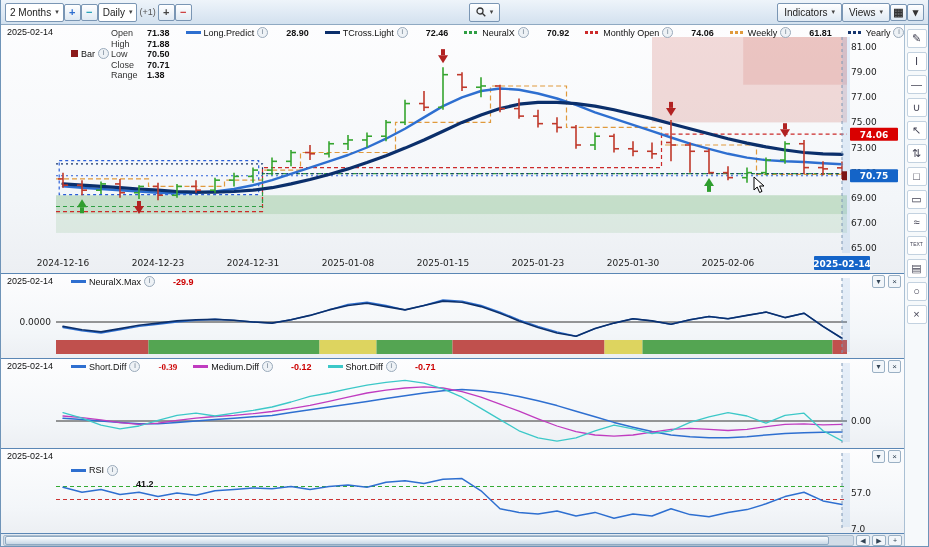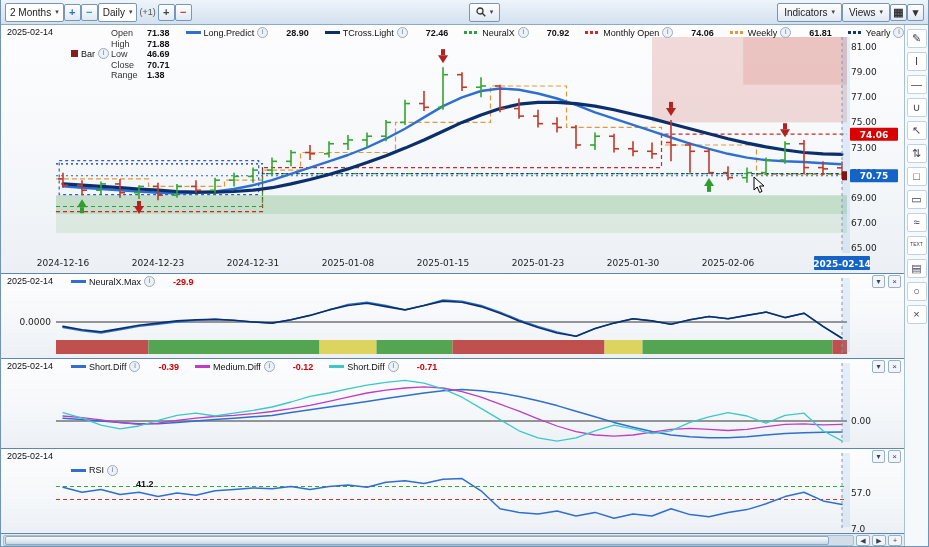--- a/index.html
+++ b/index.html
@@ -288,21 +288,21 @@
                 <div class="ro-row">
                   <span class="ro-l">Open</span>
                   <span class="ro-v">71.38</span>
                 </div>
                 <div class="ro-row">
                   <span class="ro-l">High</span>
                   <span class="ro-v">71.88</span>
                 </div>
                 <div class="ro-row">
                   <span class="ro-l">Low</span>
-                  <span class="ro-v">46.69</span>
+                  <span class="ro-v">70.50</span>
                 </div>
                 <div class="ro-row">
                   <span class="ro-l">Close</span>
                   <span class="ro-v">70.71</span>
                 </div>
                 <div class="ro-row">
                   <span class="ro-l">Range</span>
                   <span class="ro-v">1.38</span>
                 </div>
               </div>
@@ -403,21 +403,21 @@
             <text x="850" y="65" class="ax">0.00</text>
           </svg>
         <div class="legend" id="diff-legend">
             <span class="leg-date">2025-02-14</span>
             <div class="leg-item">
               <div class="leg-head">
                 <span class="swatch" style="background: rgb(46, 111, 208);"></span>
                 <span>Short.Diff</span>
                 <span class="info">i</span>
               </div>
-              <div class="leg-val" style="color: rgb(204, 0, 0);">-0.39</div>
+              <div class="leg-val" style="color: rgb(204, 0, 0); font-family: Liberation Serif, serif;">-0.39</div>
             </div>
             <div class="leg-item">
               <div class="leg-head">
                 <span class="swatch" style="background: rgb(192, 60, 192);"></span>
                 <span>Medium.Diff</span>
                 <span class="info">i</span>
               </div>
               <div class="leg-val" style="color: rgb(204, 0, 0);">-0.12</div>
             </div>
             <div class="leg-item">

